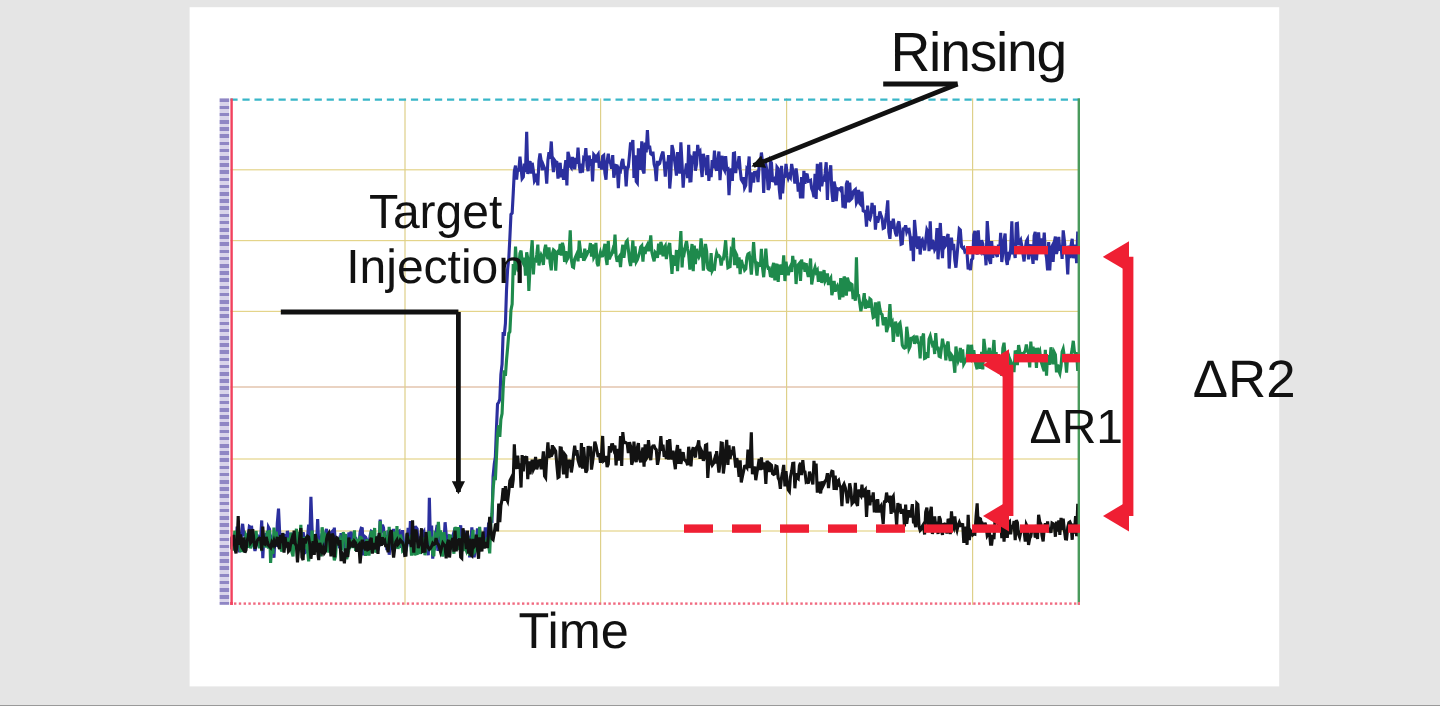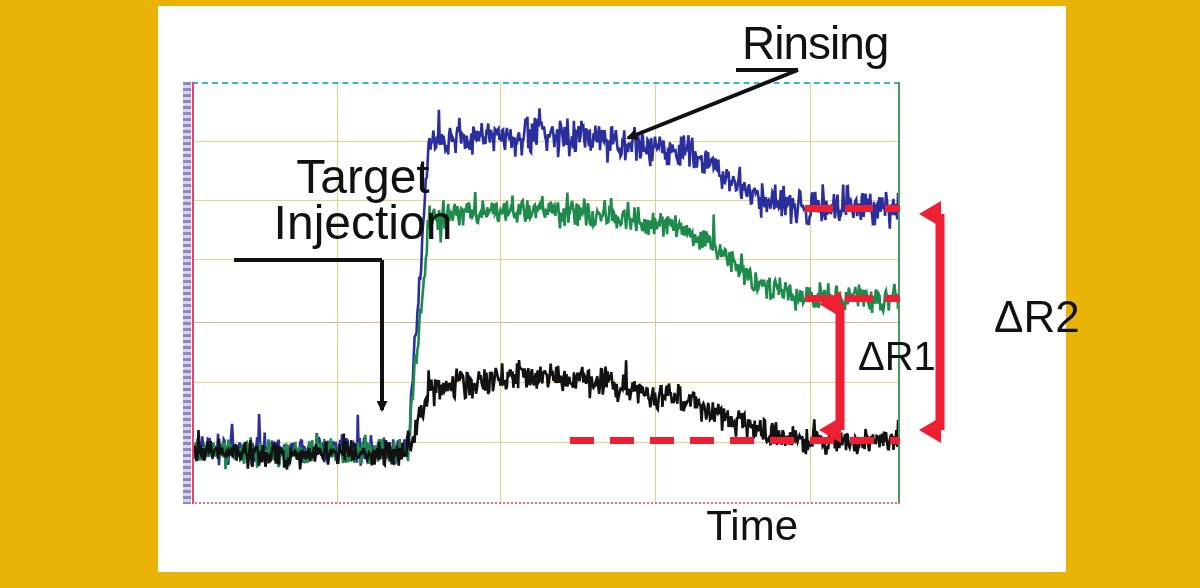--- a/index.html
+++ b/index.html
@@ -1,18 +1,18 @@
 <!DOCTYPE html>
 <html><head>
 <meta charset="utf-8">
 <title>Sensor Response Chart</title>
 <style>
   html,body{margin:0;padding:0;background:#000;}
   body{width:1200px;height:588px;overflow:hidden;font-family:"Liberation Sans",sans-serif;}
-  #root{position:relative;width:1200px;height:588px;background:#eab308;}
+  #root{position:relative;width:1200px;height:588px;background:#e5e5e5;}
   
   #card{position:absolute;left:158px;top:6px;width:908px;height:566px;background:#fff;}
   
   #plot{position:absolute;left:34px;top:76px;width:708px;height:422px;background:#fff;}
   .frame-top{position:absolute;left:0;top:0;width:100%;height:0;border-top:2px dashed #39b6c8;}
   .frame-right{position:absolute;right:0;top:0;width:0;height:100%;border-right:2px solid #4a9a5c;}
   .frame-bottom{position:absolute;left:0;bottom:0;width:100%;height:0;border-bottom:2px dotted #f06a80;}
   .frame-left{position:absolute;left:0;top:0;width:0;height:100%;border-left:2px solid #f2415e;}
   .tickcol{position:absolute;left:-9px;top:0;width:8px;height:100%;
     background:repeating-linear-gradient(to bottom,#8f86c4 0px,#8f86c4 3px,#d9d4ea 3px,#d9d4ea 6px);}
@@ -20,24 +20,24 @@
   .hgrid.warm{border-top:1px solid #ddb79a;}
   .vgrid{position:absolute;top:0;height:100%;width:0;border-left:1px solid #ded08a;}
   svg.traces{position:absolute;left:0;top:0;width:708px;height:422px;}
   
   .rline{position:absolute;height:7px;background:
      repeating-linear-gradient(to right,#ef1f33 0px,#ef1f33 24px,rgba(0,0,0,0) 24px,rgba(0,0,0,0) 40px);}
   .rline.solidish{background:repeating-linear-gradient(to right,#ef1f33 0px,#ef1f33 28px,rgba(0,0,0,0) 28px,rgba(0,0,0,0) 40px);}
   svg.anno{position:absolute;left:0;top:0;width:908px;height:566px;pointer-events:none;}
   .lbl{position:absolute;color:#111;white-space:nowrap;font-family:"Liberation Sans",sans-serif;}
   #lbl-rinsing{left:584px;top:10px;font-size:46px;letter-spacing:-1px;}
-  #lbl-target{left:90px;top:148px;font-size:48px;line-height:46px;text-align:center;width:230px;}
+  #lbl-target{left:90px;top:148px;font-size:40px;line-height:46px;text-align:center;width:230px;}
   #lbl-dr1{left:700px;top:328px;font-size:40px;}
   #lbl-dr2{left:836px;top:286px;font-size:44px;}
-  #lbl-time{left:0px;top:496px;width:640px;text-align:right;font-size:42px;}
+  #lbl-time{left:0px;top:496px;width:640px;text-align:center;font-size:42px;}
 </style>
 </head>
 <body>
 
 <div id="root">
   <div id="card">
 
     <div id="plot">
 
       <div class="tickcol"></div>

